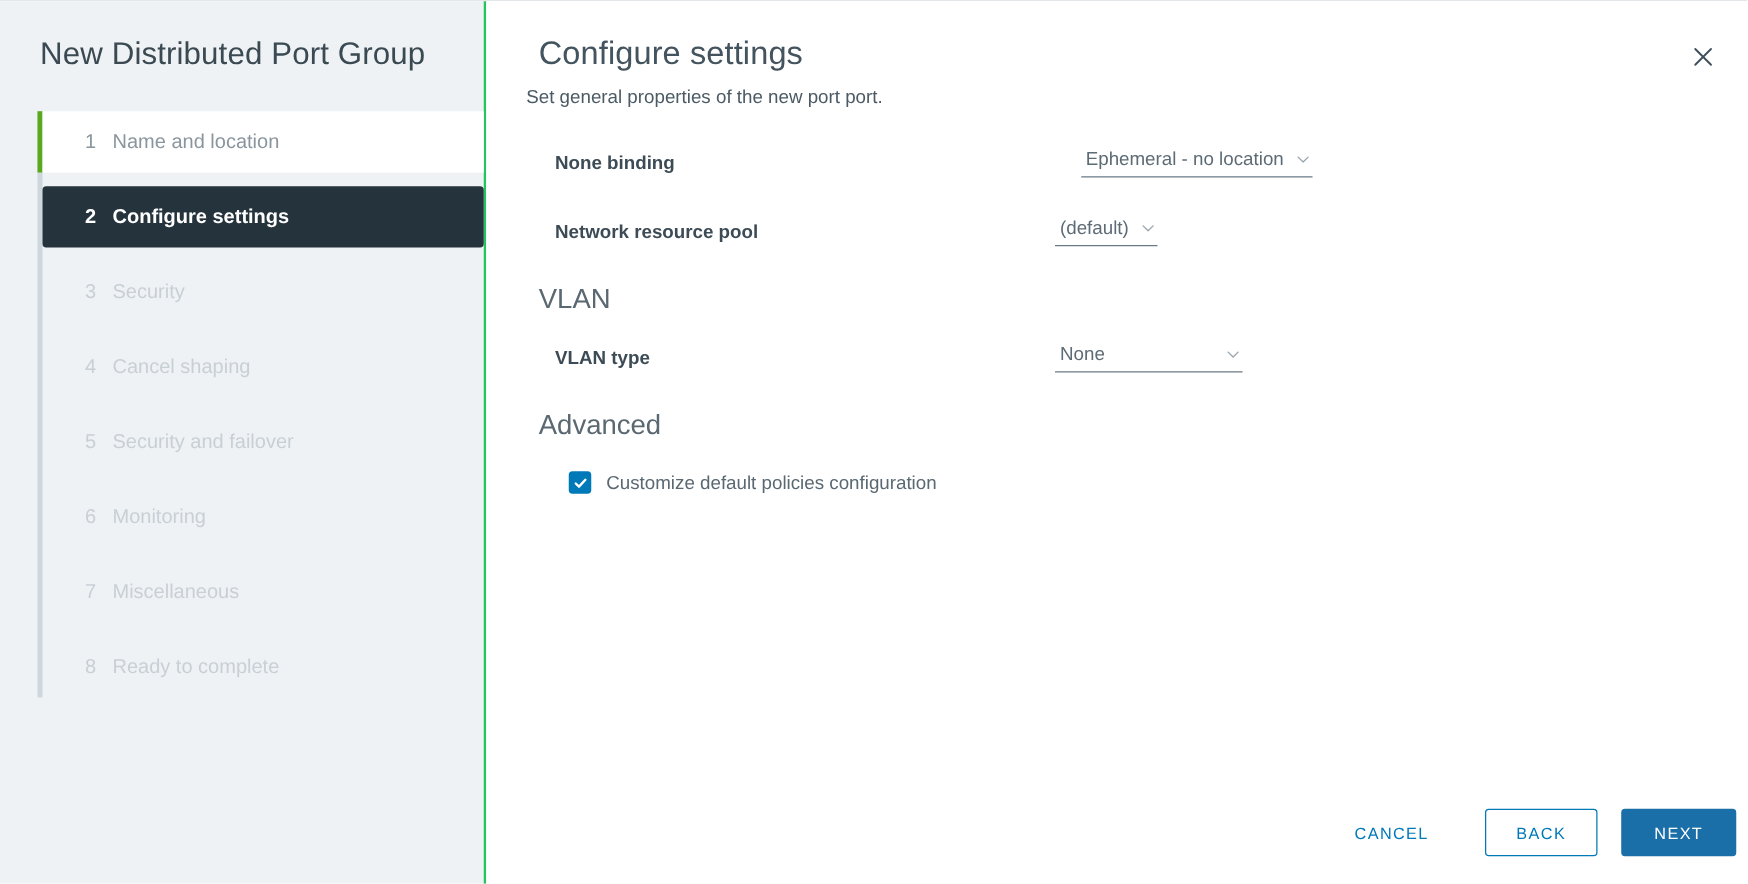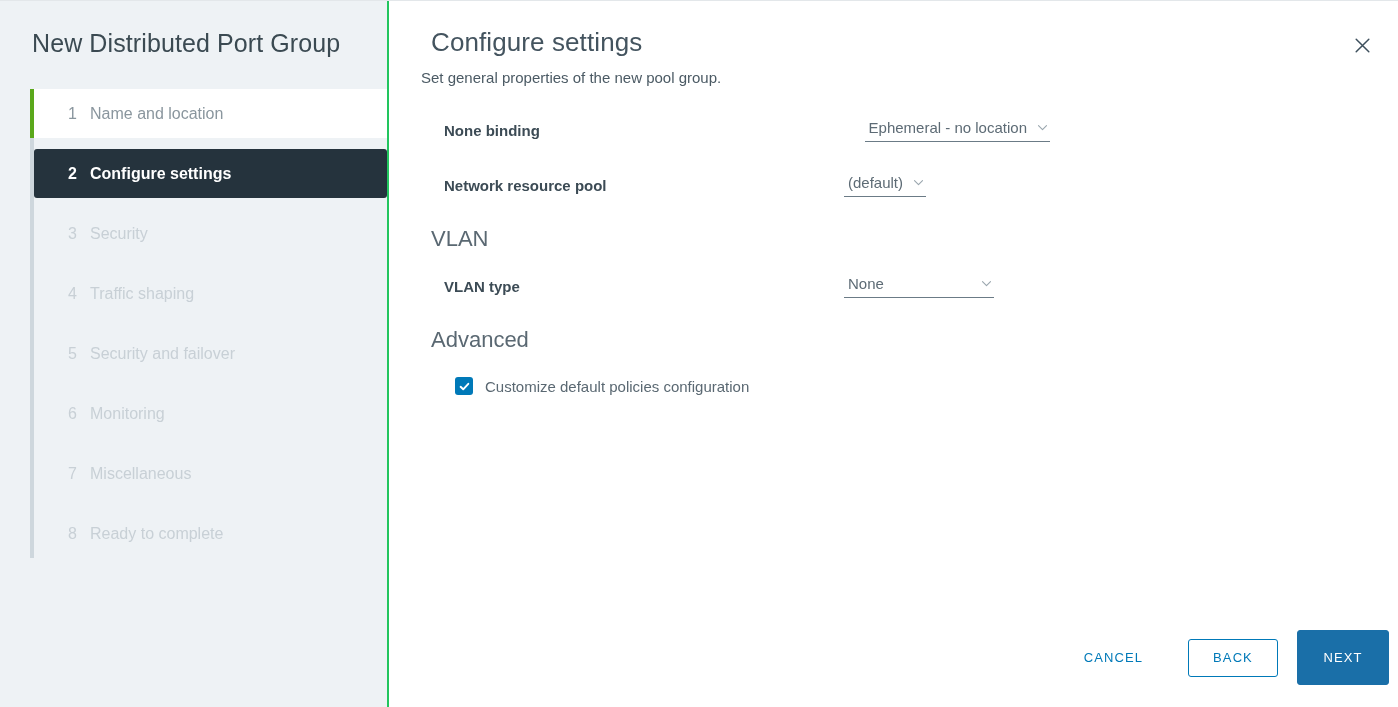--- a/index.html
+++ b/index.html
@@ -247,21 +247,21 @@
     border: 1px solid #0079b8;
     height: 38px;
     min-width: 90px;
     padding: 0 16px;
     margin-right: 19px;
   }
   .btn-primary {
     color: #ffffff;
     background: #1a6fa8;
     border: 1px solid #1a6fa8;
-    height: 55px;
+    height: 38px;
     min-width: 92px;
     padding: 16px 16px;
     text-align: center;
   }
 </style>
 </head>
 <body>
 
 <div id="wizard">
 
@@ -283,21 +283,21 @@
         <span class="lbl">Configure settings</span>
       </div>
 
       <div class="step pending">
         <span class="num">3</span>
         <span class="lbl">Security</span>
       </div>
 
       <div class="step pending">
         <span class="num">4</span>
-        <span class="lbl">Traffic shaping</span>
+        <span class="lbl">Cancel shaping</span>
       </div>
 
       <div class="step pending">
         <span class="num">5</span>
         <span class="lbl">Security and failover</span>
       </div>
 
       <div class="step pending">
         <span class="num">6</span>
         <span class="lbl">Monitoring</span>
@@ -317,21 +317,21 @@
 
   <div class="main">
 
     <div class="close-btn">
       <svg width="19" height="19" viewBox="0 0 19 19" aria-hidden="true">
         <path d="M3.2 3.2 L15.8 15.8 M15.8 3.2 L3.2 15.8" stroke="#3d4f5c" stroke-width="1.5" stroke-linecap="round" fill="none"></path>
       </svg>
     </div>
 
     <div class="page-title">Configure settings</div>
-    <div class="page-subtitle">Set general properties of the new pool group.</div>
+    <div class="page-subtitle">Set general properties of the new port port.</div>
 
     <div class="form">
 
       <div class="form-row">
         <div class="form-label">None binding</div>
         <div class="form-control align-right">
           <div class="select w-auto">
             <span>Ephemeral - no location</span>
             <span class="caret">
               <svg width="13" height="13" viewBox="0 0 13 13" aria-hidden="true">

